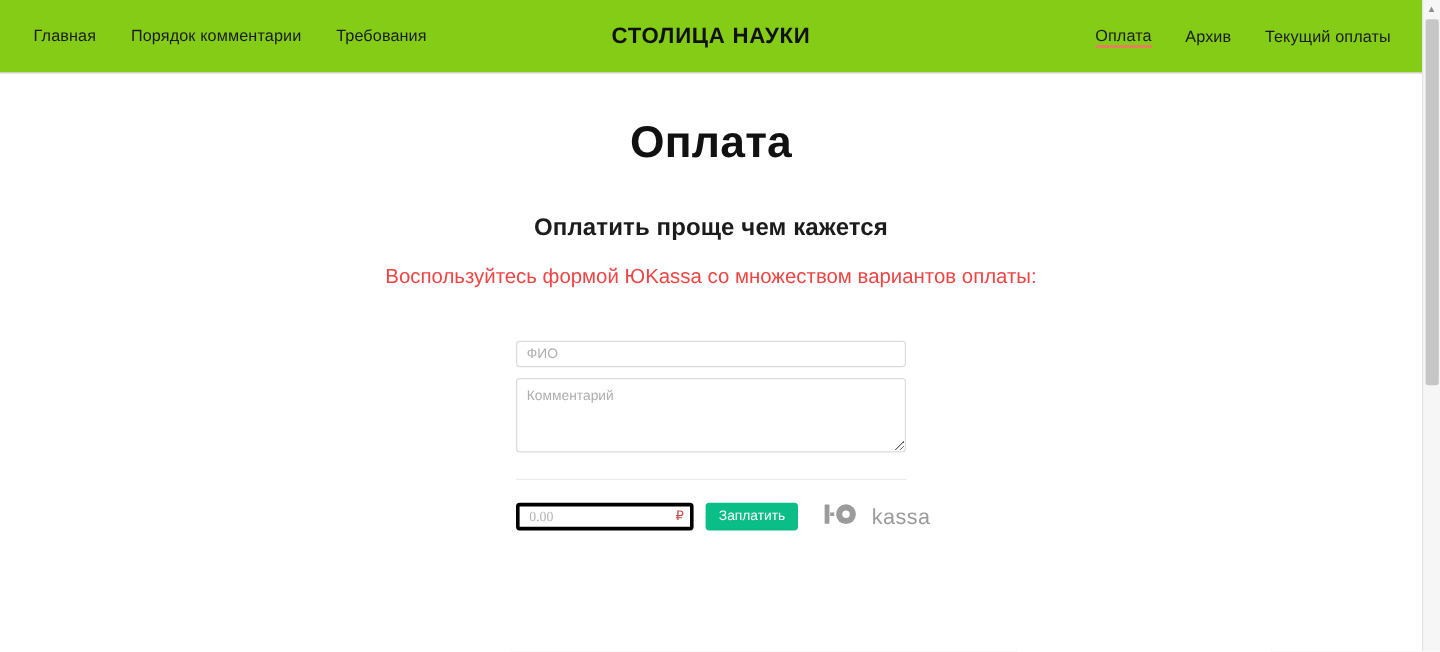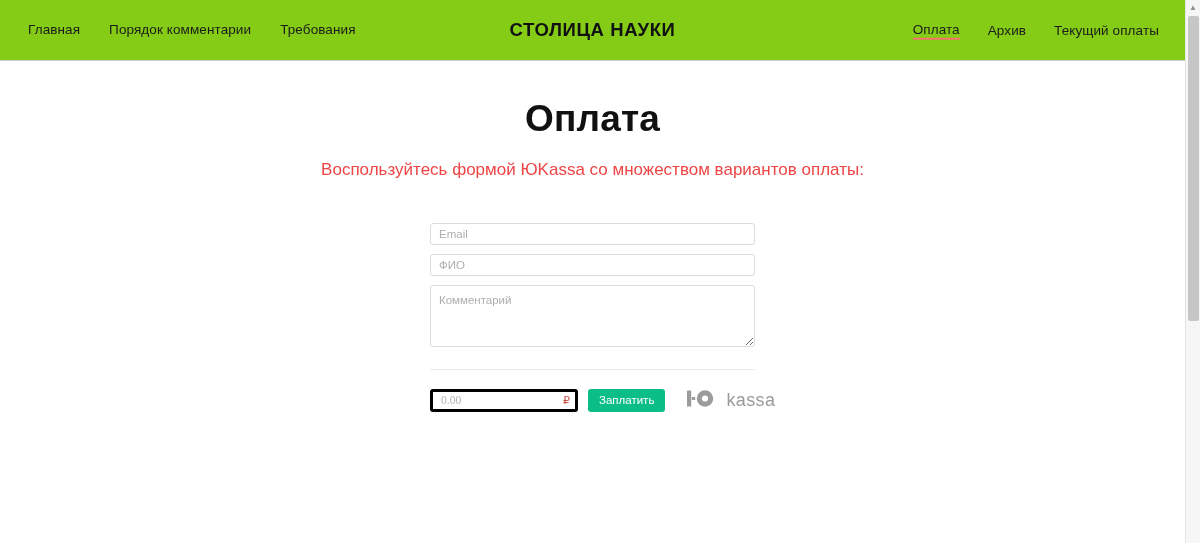--- a/index.html
+++ b/index.html
@@ -260,28 +260,28 @@
         <a class="nav-link" href="#">Архив</a>
         <a class="nav-link" href="#">Текущий оплаты</a>
       </nav>
 
     </header>
 
     <main class="content">
 
       <h1 class="page-title">Оплата</h1>
 
+      <h2 class="page-subtitle">Оплатить проще чем кажется</h2>
 
       <p class="intro">
         <span class="intro-line">Воспользуйтесь формой ЮKassa со множеством вариантов оплаты:</span>
       </p>
 
       <section class="pay-widget">
 
-        <input class="field" type="email" placeholder="Email" value="" style="">
 
         <input class="field" type="text" placeholder="ФИО" value="" style="">
 
         <textarea class="field field-area" placeholder="Комментарий" style=""></textarea>
 
         <hr class="divider">
 
         <div class="pay-row">
 
           <div class="amount-wrap">

